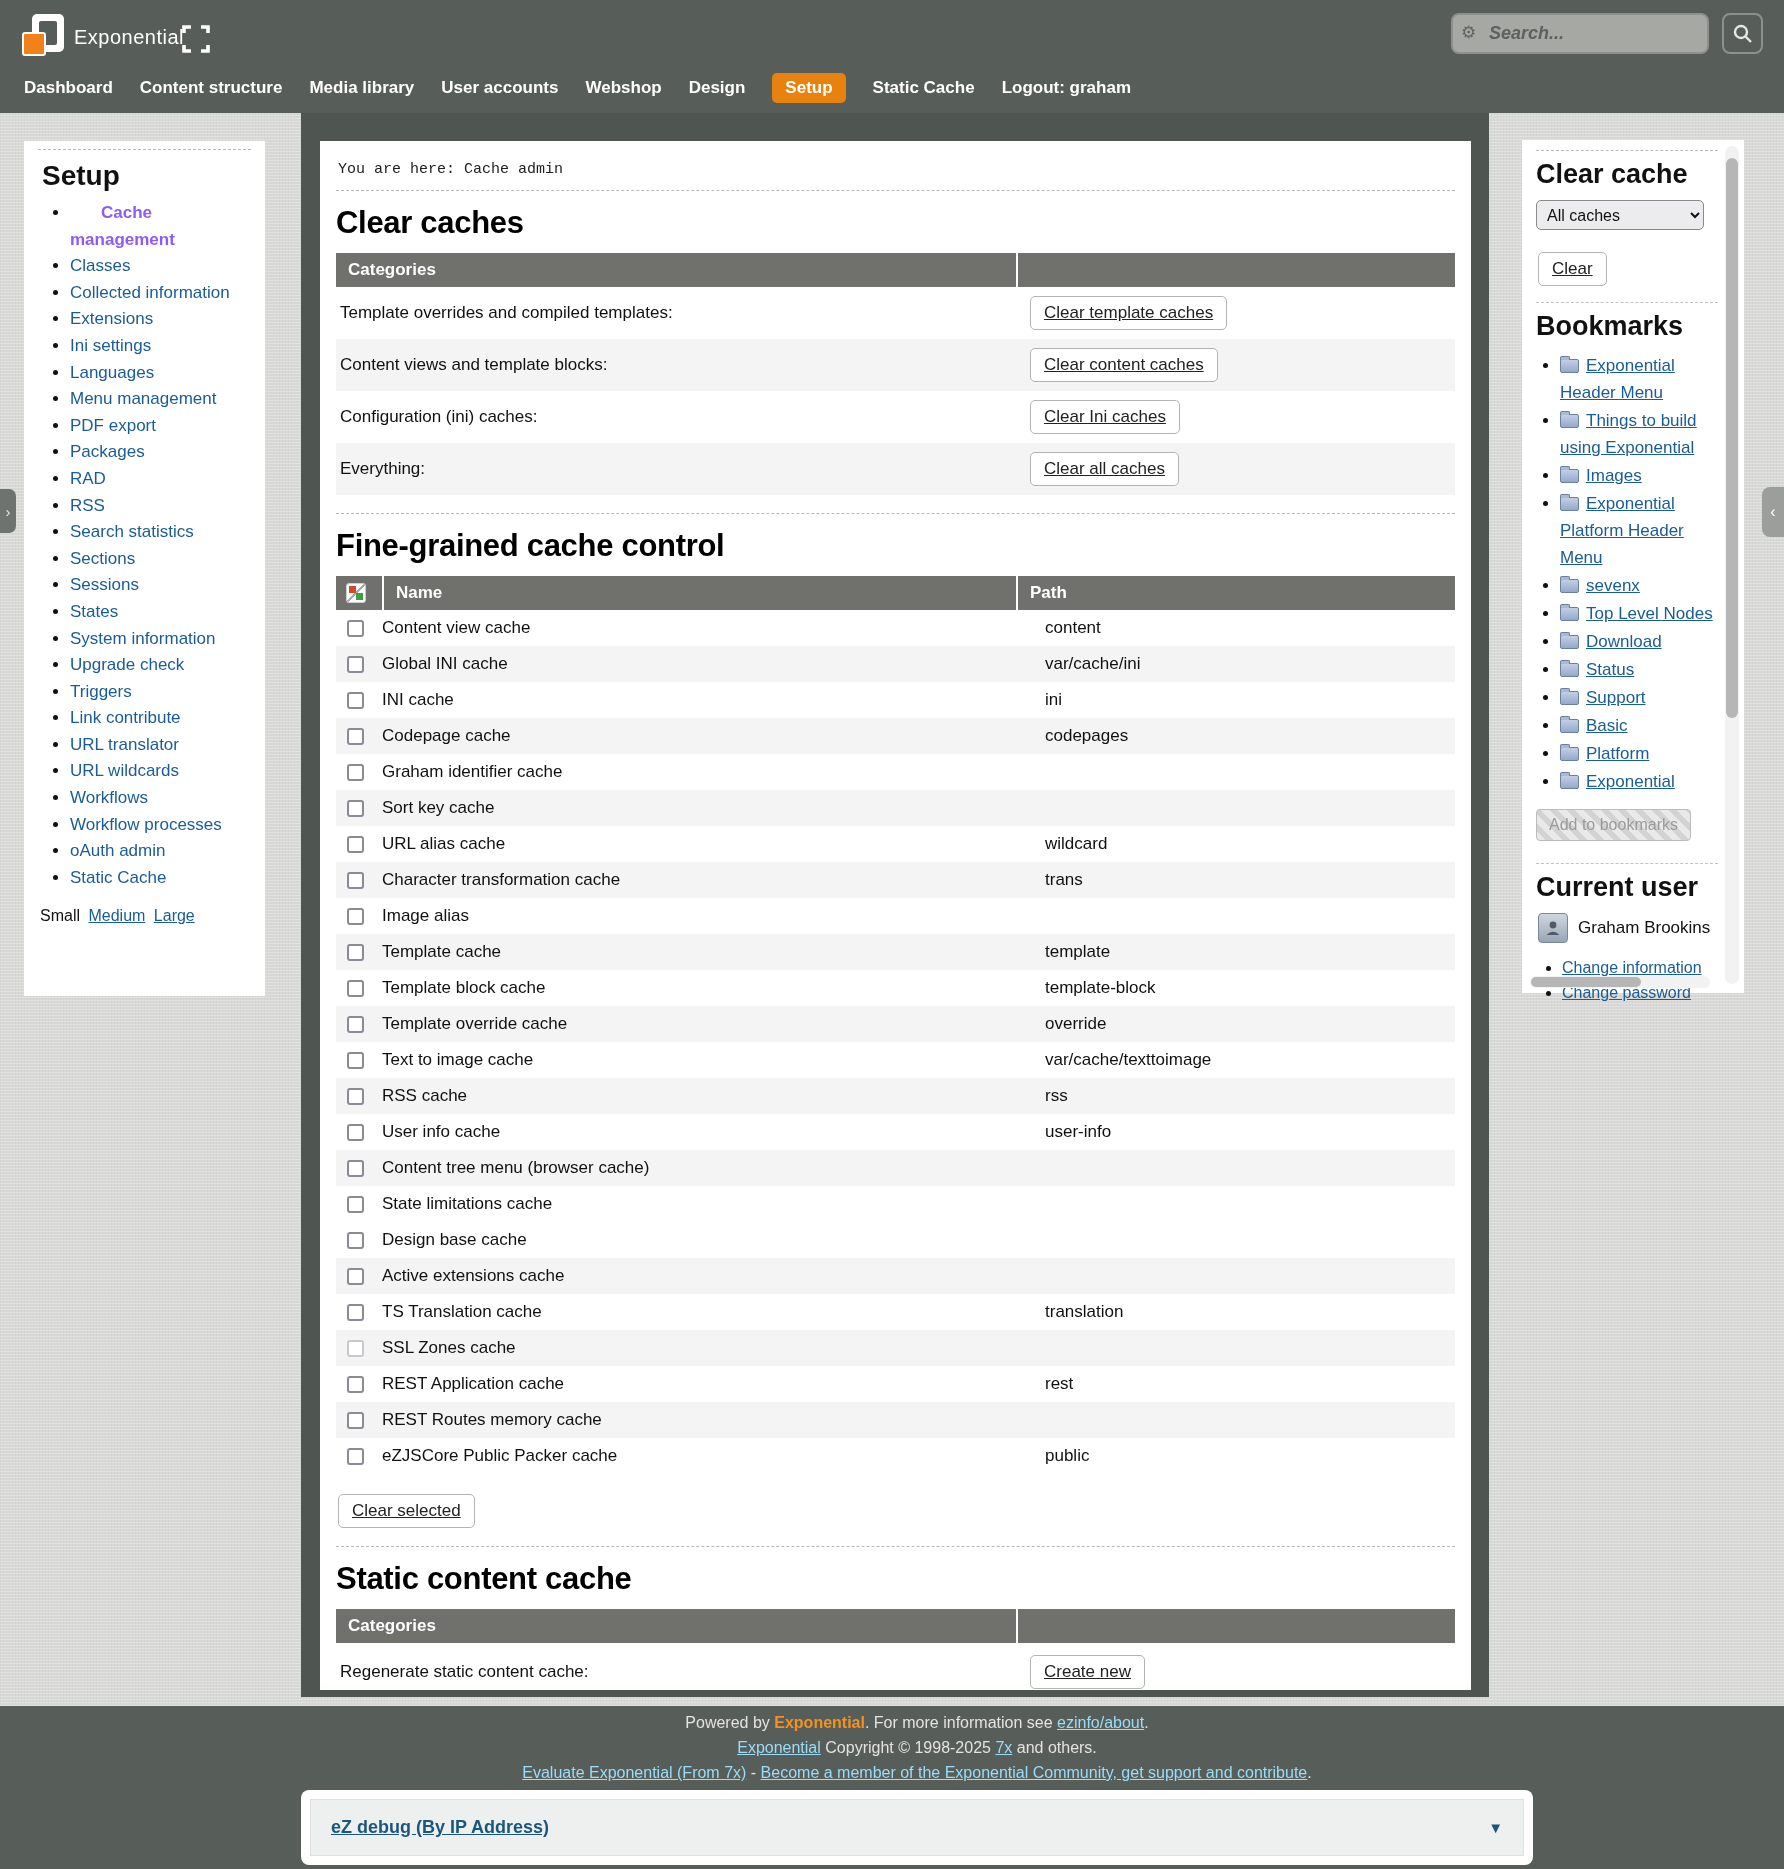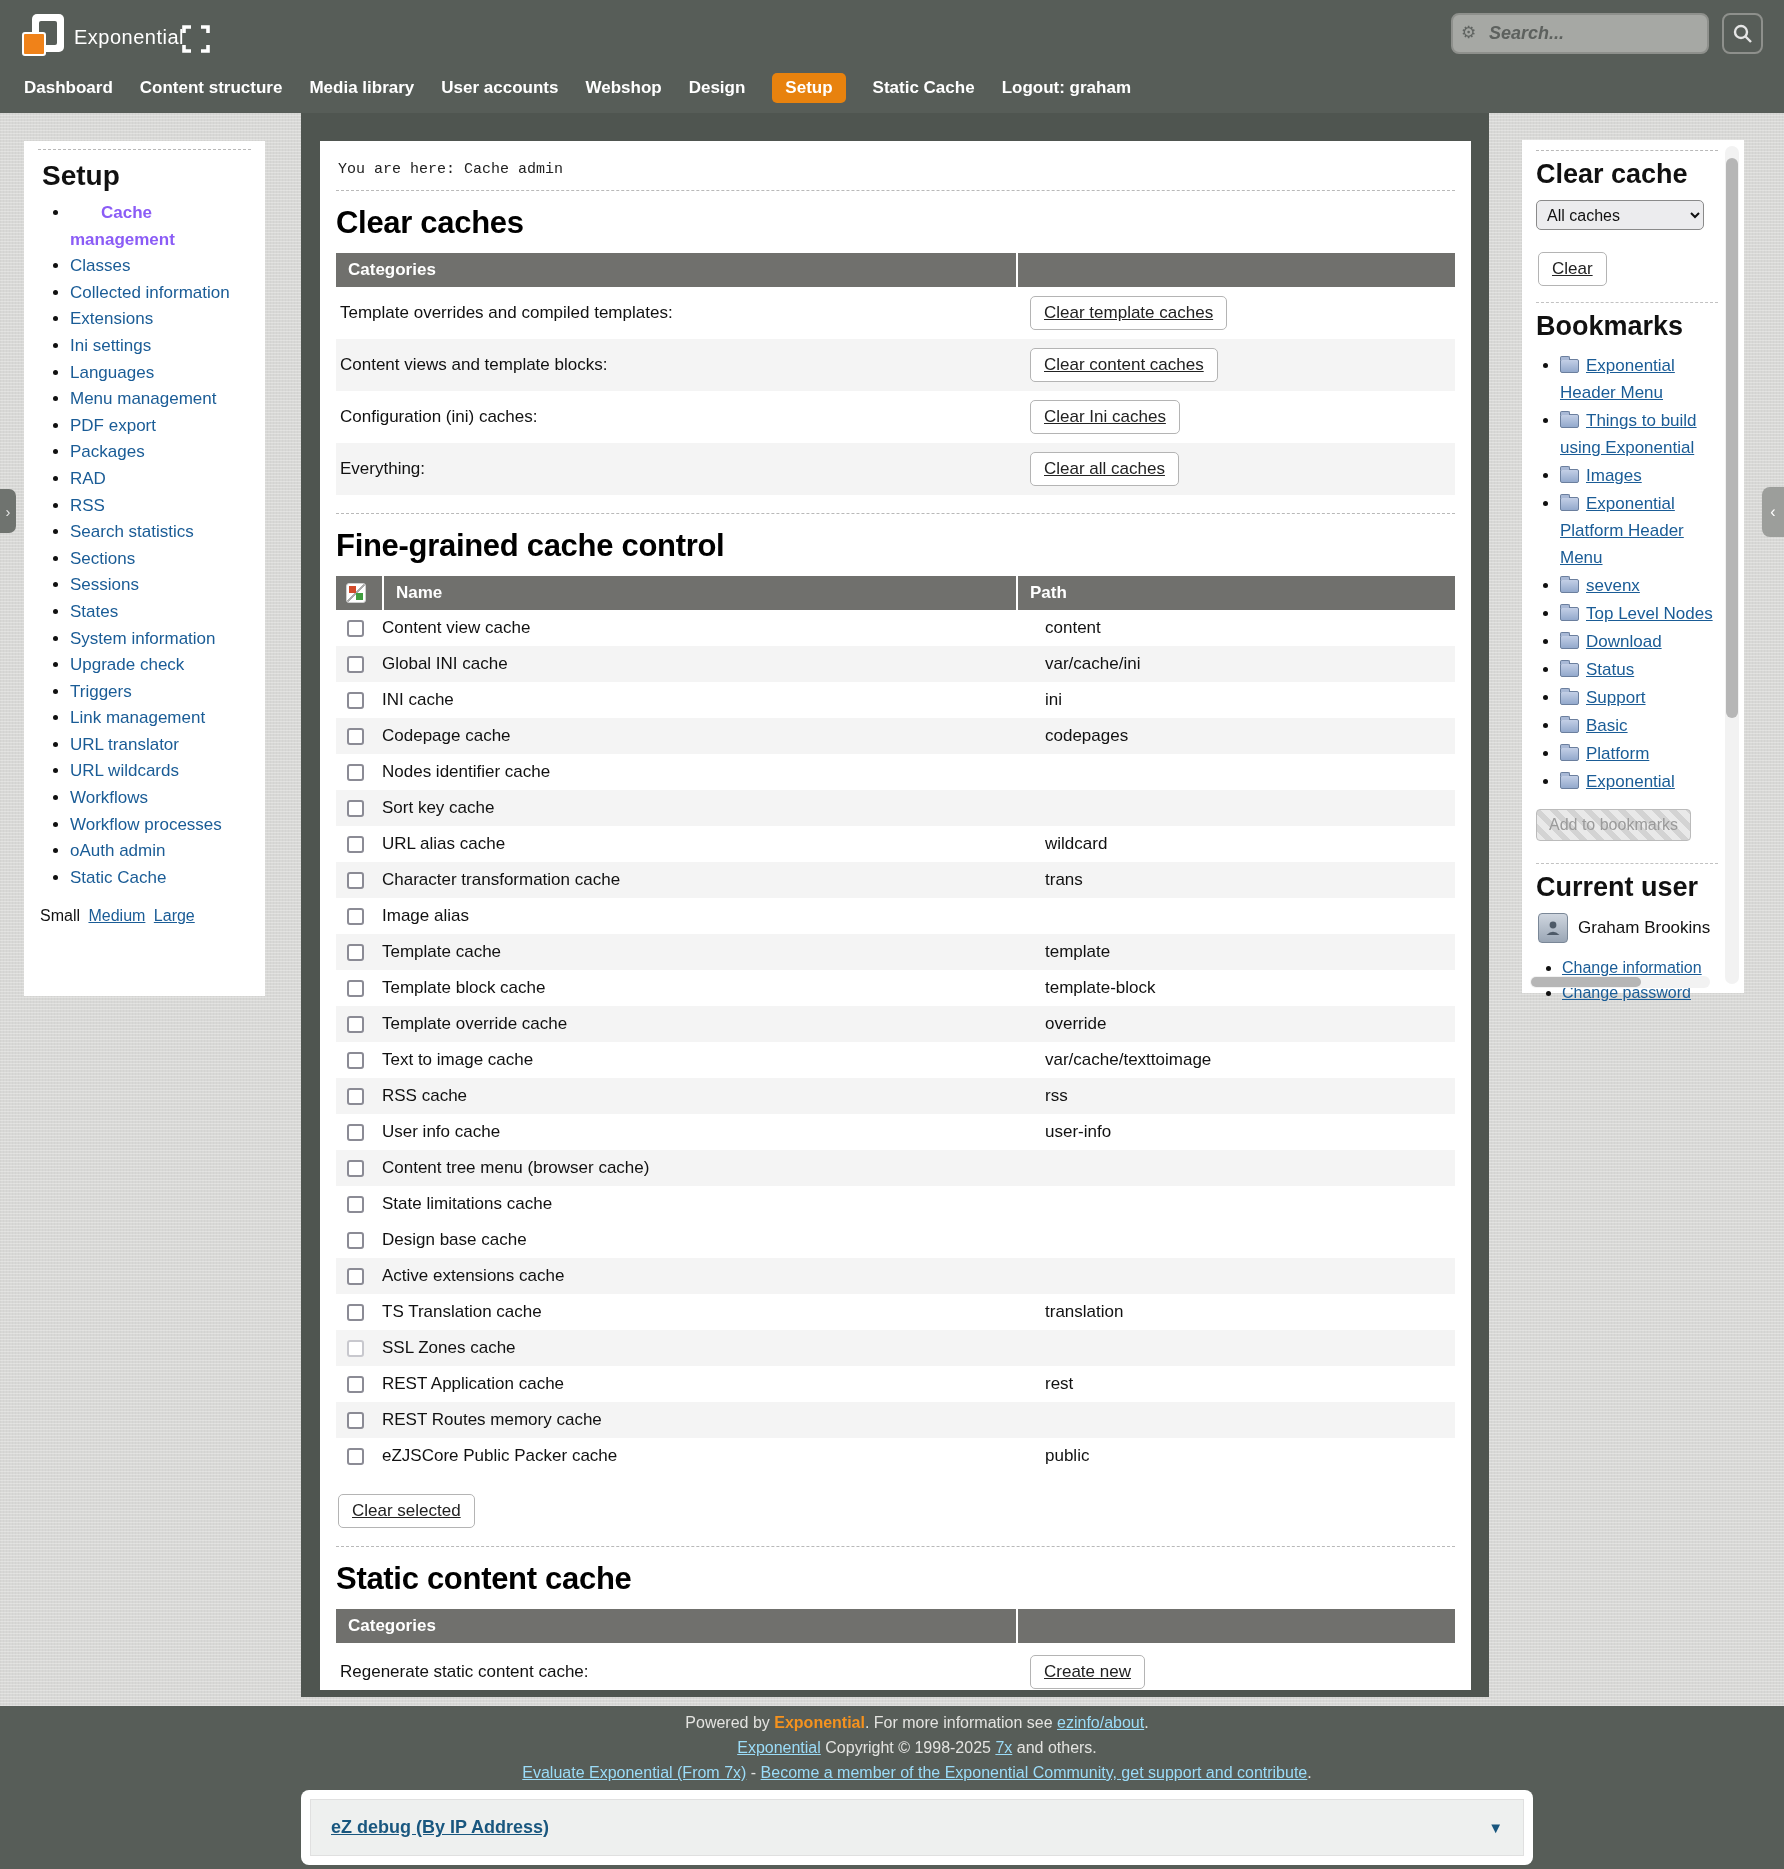--- a/index.html
+++ b/index.html
@@ -193,21 +193,21 @@
         <li><a>Packages</a></li>
         <li><a>RAD</a></li>
         <li><a>RSS</a></li>
         <li><a>Search statistics</a></li>
         <li><a>Sections</a></li>
         <li><a>Sessions</a></li>
         <li><a>States</a></li>
         <li><a>System information</a></li>
         <li><a>Upgrade check</a></li>
         <li><a>Triggers</a></li>
-        <li><a>Link management</a></li>
+        <li><a>Link contribute</a></li>
         <li><a>URL translator</a></li>
         <li><a>URL wildcards</a></li>
         <li><a>Workflows</a></li>
         <li><a>Workflow processes</a></li>
         <li><a>oAuth admin</a></li>
         <li><a>Static Cache</a></li>
       </ul>
     <div class="size-links">
       <span>Small</span>
       <a>Medium</a>
@@ -271,21 +271,21 @@
     <div class="name">INI cache</div>
     <div class="path">ini</div>
   </div>
           <div class="fg-row alt">
     <input type="checkbox" style="">
     <div class="name">Codepage cache</div>
     <div class="path">codepages</div>
   </div>
           <div class="fg-row">
     <input type="checkbox" style="">
-    <div class="name">Nodes identifier cache</div>
+    <div class="name">Graham identifier cache</div>
     <div class="path"></div>
   </div>
           <div class="fg-row alt">
     <input type="checkbox" style="">
     <div class="name">Sort key cache</div>
     <div class="path"></div>
   </div>
           <div class="fg-row">
     <input type="checkbox" style="">
     <div class="name">URL alias cache</div>

